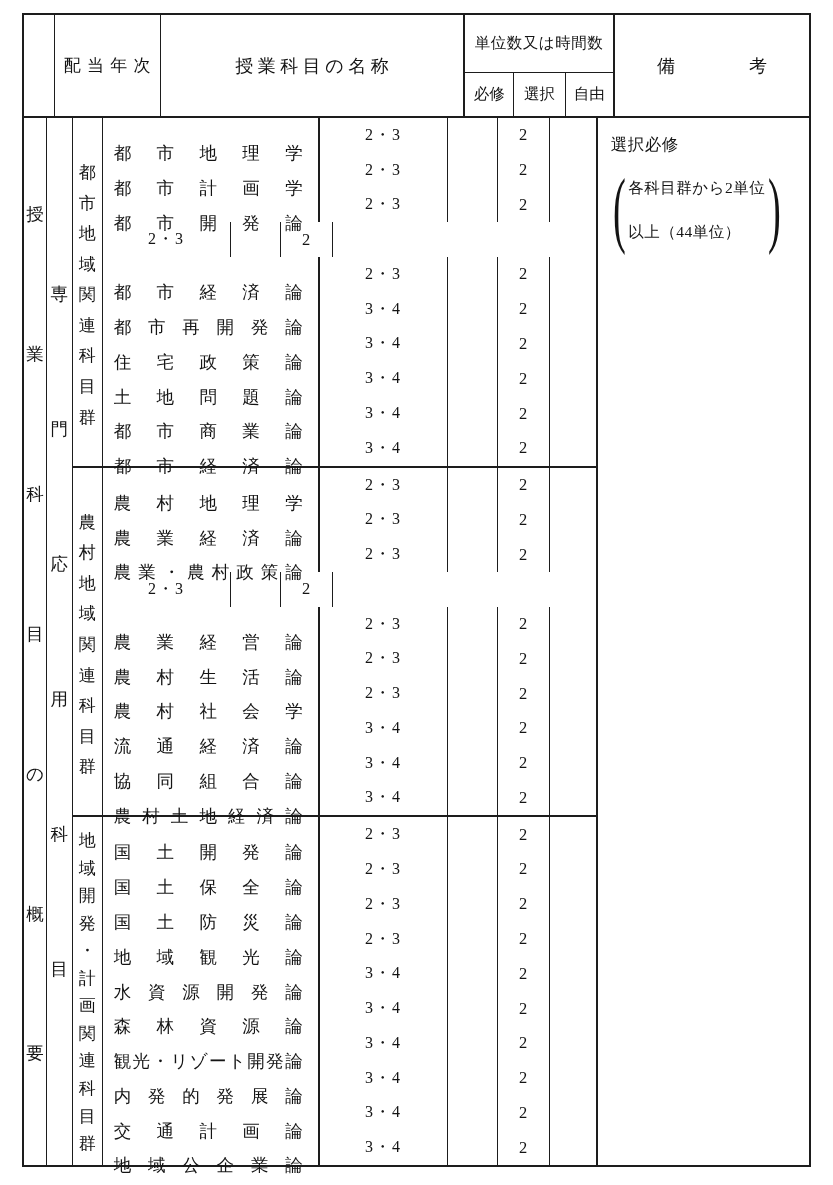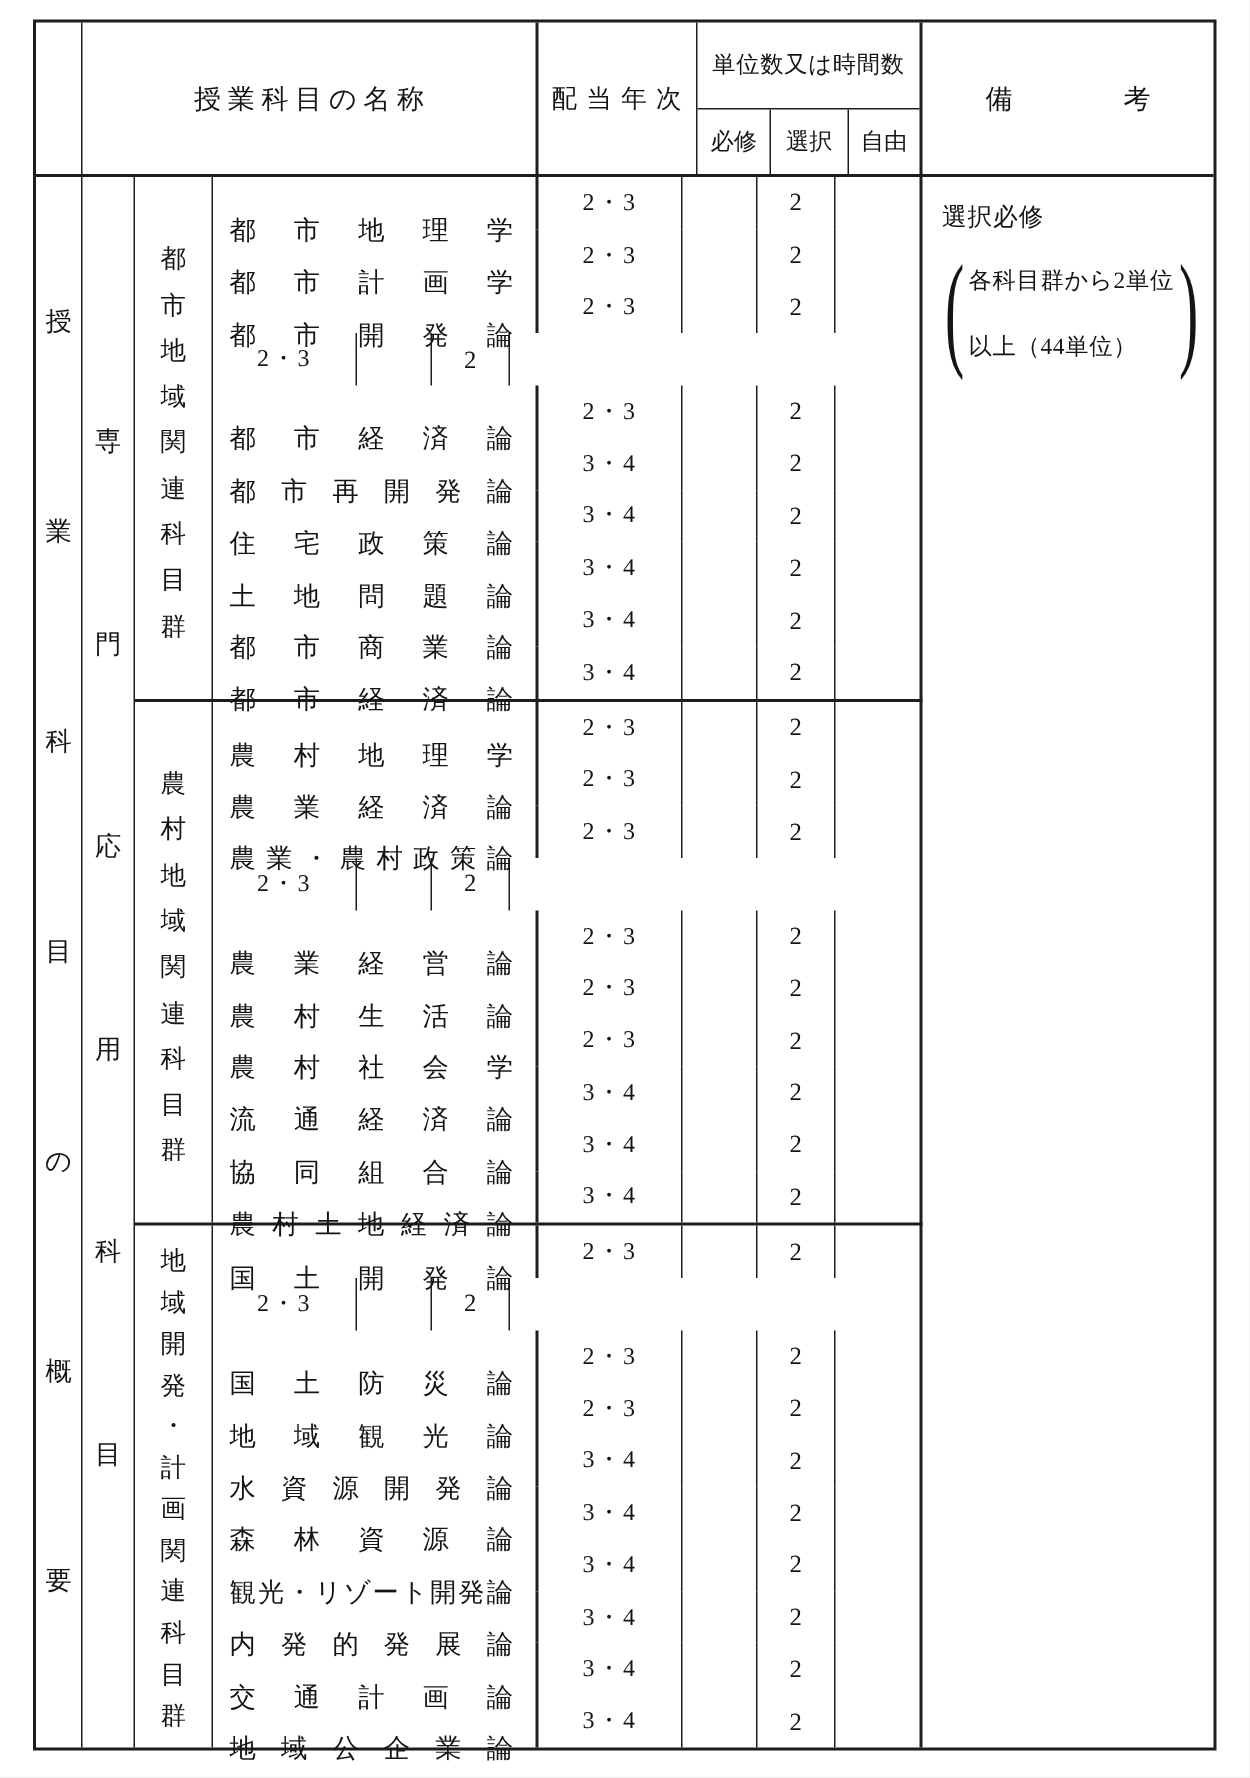--- a/index.html
+++ b/index.html
@@ -31,33 +31,33 @@
   .h-remarks{flex:1;display:flex;align-items:center;justify-content:space-between;
     padding:0 42px;font-size:18px;}
 
   
   .bdy{flex:1;display:flex;min-height:0;}
   .vcol{display:flex;flex-direction:column;align-items:center;justify-content:space-between;}
   .col-outer{width:31px;border-right:1px solid #1d1d1d;padding:88px 0 102px;}
   .col-inner{width:35px;border-right:1px solid #1d1d1d;padding:168px 0 186px;}
   .vch{font-size:17.5px;line-height:1;}
   .main{width:525px;display:flex;flex-direction:column;}
-  .remarks-col{flex:1;border-left:2px solid #1d1d1d;margin-left:-2px;padding:16px 6px 0 11px;}
+  .remarks-col{flex:1;border-left:2px solid #1d1d1d;margin-left:-2px;padding:16px 24px 0 11px;}
 
   .group{flex:1;display:flex;min-height:0;}
   .group:not(:last-child){border-bottom:2px solid #1d1d1d;}
   .g-label{width:52px;border-right:1px solid #1d1d1d;display:flex;flex-direction:column;
     align-items:center;justify-content:space-between;padding:46px 0 40px;}
   .group:nth-child(3) .g-label{padding:15px 0 13px;}
   .g-label .vch{font-size:17px;}
   .g-rows{flex:1;display:flex;flex-direction:column;}
   .row{flex:1;display:flex;min-height:0;}
   .c-name{width:217px;border-right:2px solid #1d1d1d;display:flex;flex-direction:column;justify-content:center;padding:0 15px 0 11px;}
   .c-name span{display:block;width:100%;font-size:17.5px;text-align:justify;text-align-last:justify;line-height:1;margin-top:37px;}
-  .c-year{width:96px;border-right:1px solid #1d1d1d;display:flex;align-items:center;justify-content:center;font-size:16px;letter-spacing:1.5px;font-family:Liberation Serif, serif;}
+  .c-year{width:128px;border-right:1px solid #1d1d1d;display:flex;align-items:center;justify-content:center;font-size:16px;letter-spacing:1.5px;font-family:Liberation Serif, serif;}
   .c-req{width:50px;border-right:1px solid #1d1d1d;}
   .c-ele{width:52px;border-right:1px solid #1d1d1d;display:flex;align-items:center;justify-content:center;font-size:16.5px;}
   .c-free{width:48px;}
 
   
   .rm-title{font-size:16.5px;margin:0 0 10px 2px;letter-spacing:.5px;}
   .rm-bracket{display:flex;align-items:center;}
   .brk{font-size:62px;font-weight:300;line-height:1;transform:scaleY(1.38) scaleX(0.62);
     font-family:"Liberation Serif",serif;flex:none;margin-top:-4px;}
   .brk-l{margin-right:-1px;}
@@ -66,22 +66,22 @@
   .rm-line{font-size:15.5px;line-height:44px;white-space:nowrap;letter-spacing:.5px;}
 </style>
 </head>
 <body>
 
 <div class="page">
   <div class="tbl">
 
     <div class="hdr">
       <div class="h-cell h-corner"></div>
+      <div class="h-cell h-year">配 当 年 次</div>
       <div class="h-cell h-course">授 業 科 目 の 名 称</div>
-      <div class="h-cell h-year">配 当 年 次</div>
       <div class="h-units">
         <div class="h-units-top">単位数又は時間数</div>
         <div class="h-units-bottom">
           <div class="h-sub h-req">必修</div>
           <div class="h-sub h-ele">選択</div>
           <div class="h-sub h-free">自由</div>
         </div>
       </div>
       <div class="h-remarks">
         <span>備</span>
@@ -353,20 +353,23 @@
     <div class="c-name">
                   <span>国土開発論</span>
                 </div>
     <div class="c-year">2・3</div>
     <div class="c-req"></div>
     <div class="c-ele">2</div>
     <div class="c-free"></div>
   </div>
 
   <div class="row">
+    <div class="c-name">
+                  <span>国土保全論</span>
+                </div>
     <div class="c-year">2・3</div>
     <div class="c-req"></div>
     <div class="c-ele">2</div>
     <div class="c-free"></div>
   </div>
 
   <div class="row">
     <div class="c-name">
                   <span>国土防災論</span>
                 </div>

